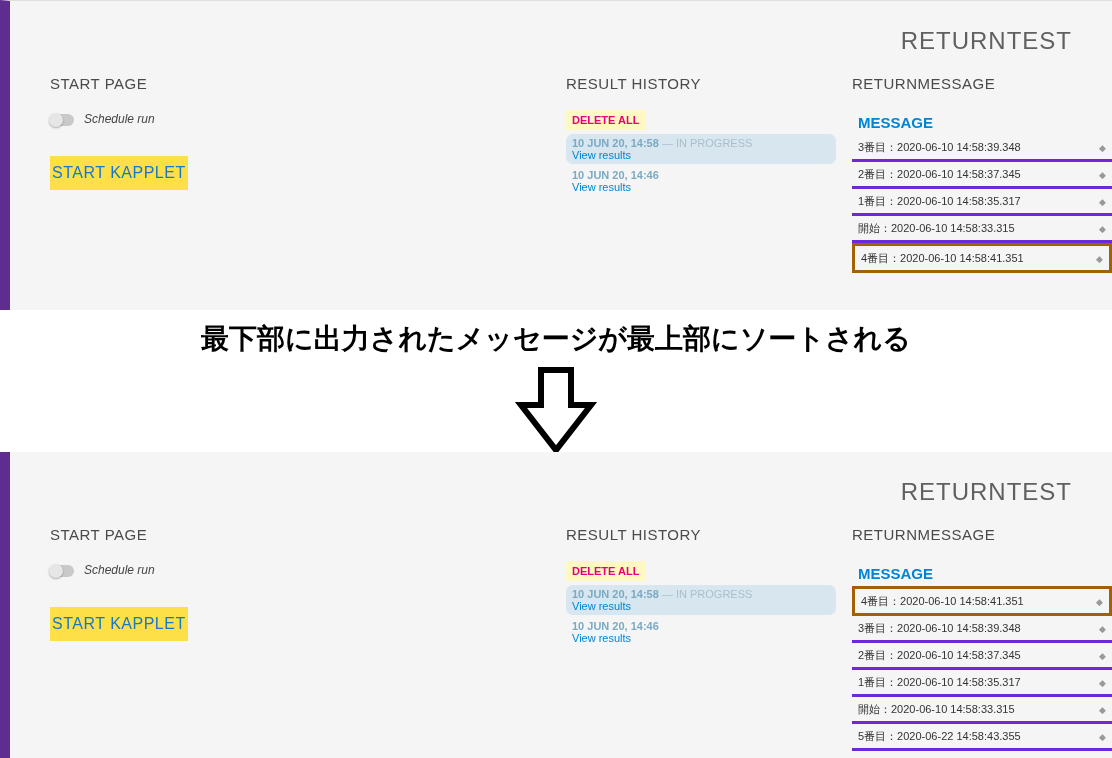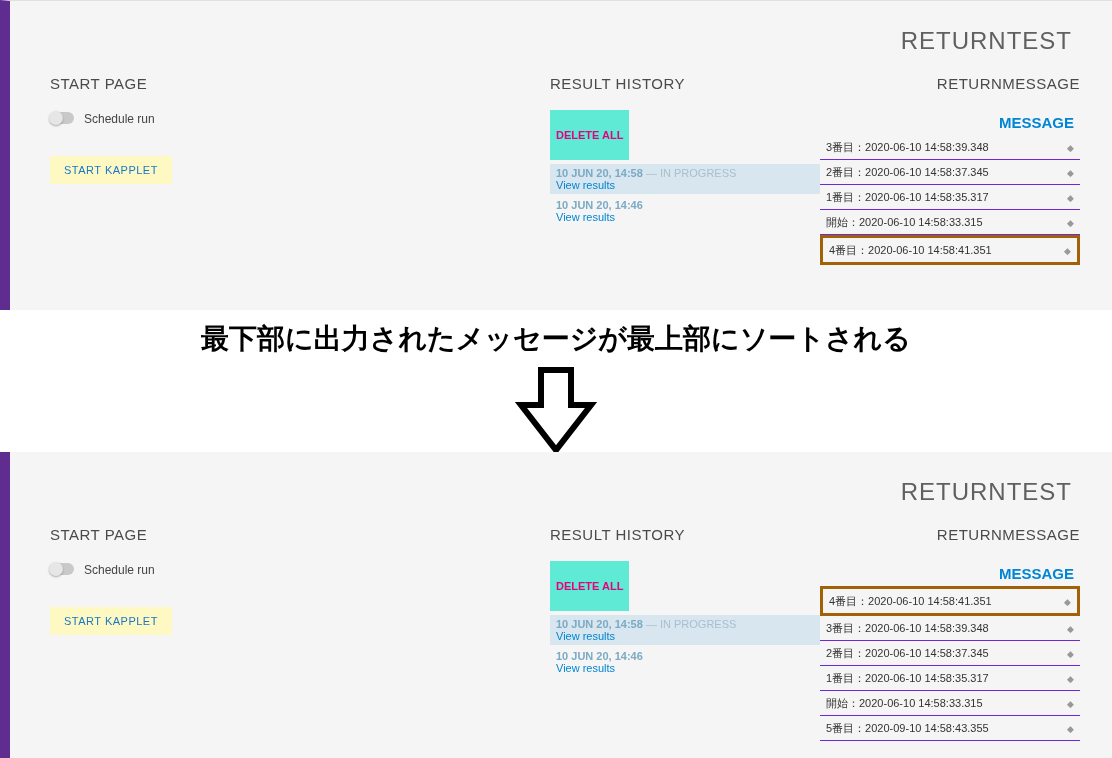--- a/index.html
+++ b/index.html
@@ -22,81 +22,81 @@
     padding: 26px 40px 20px 40px;
   }
   .title {
     color: #606060;
     font-size: 24px;
     font-weight: 300;
     letter-spacing: 1px;
     margin-bottom: 20px;
     text-align: right;
   }
-  .cols { display: flex; gap: 0; }
+  .cols { display: flex; gap: 16px; }
   .col { flex: 0 0 auto; }
   .col.start { width: 500px; }
   .col.hist { width: 270px; }
-  .col.msg { width: 260px; text-align: right; }
+  .col.msg { width: 260px; }
   .section-h {
     color: #4a4a4a;
     font-size: 15px;
     font-weight: 400;
     letter-spacing: 0.5px;
     margin-bottom: 18px;
   }
-  .toggle-row { display: flex; align-items: flex-start; gap: 10px; margin-bottom: 30px; margin-top:20px;}
+  .toggle-row { display: flex; align-items: flex-end; gap: 10px; margin-bottom: 30px; margin-top:20px;font-style:italic;}
   .toggle {
     width: 24px; height: 12px; border-radius: 8px;
     background: #c9c9c9; position: relative;
   }
   .toggle::after {
     content: ""; width: 14px; height: 14px; border-radius: 50%;
     background: #e6e6e6; position: absolute; left: -1px; top: -1px;
     box-shadow: 0 1px 2px rgba(0,0,0,0.3);
   }
   .toggle-label { font-size: 12px; color: #444; }
   .btn-start {
-    background: #fef9c3;
+    background: #fde047;
     color: #1878c7;
-    font-size: 11px;
+    font-size: 16px;
     letter-spacing: 0.5px;
-    padding: 8px 14px;
+    padding: 8px 2px;
     border: none;
     cursor: pointer;
   }
   .delete-all {
-    background: #5eead4;
+    background: #fef9c3;
     color: #e6007e;
     font-size: 11px;
     font-weight: 600;
-    padding: 19px 6px;
+    padding: 4px 6px;
     display: inline-block;
     margin-bottom: 4px;
   }
   .hist-item {
     font-size: 11px;
     padding: 3px 6px;
     margin-bottom: 2px;
   }
-  .hist-item.sel { background: #d7e6ef; }
+  .hist-item.sel { background: #d7e6ef; border-radius: 7px; }
   .hist-time { color: #7baac4; font-weight:600;}
   .hist-status { color: #aabfcd; font-weight:400;}
   .hist-view { color: #0085d4; font-weight:400;}
   .msg-header {
     color: #0085d4;
     font-size: 15px;
     font-weight: 700;
     padding: 4px 6px;
   }
   .msg-row {
     font-size: 11px;
     color: #333;
     padding: 5px 6px 4px 6px;
-    border-bottom: 1px solid #6d28d9;
+    border-bottom: 3px solid #6d28d9;
     display: flex;
     align-items: center;
     justify-content: space-between;
     white-space: nowrap;
   }
   .msg-row .diamond { color: #999; font-size: 9px; margin-left:6px;}
   .hl-red { border: 3px solid #a16207; }
   .annotation {
     position: absolute;
     top: 320px; left: 0; width: 1112px;
@@ -211,20 +211,20 @@
             </div>
             <div class="msg-row">
               <span>1番目：2020-06-10 14:58:35.317</span>
               <span class="diamond">◆</span>
             </div>
             <div class="msg-row">
               <span>開始：2020-06-10 14:58:33.315</span>
               <span class="diamond">◆</span>
             </div>
             <div class="msg-row">
-              <span>5番目：2020-09-10 14:58:43.355</span>
+              <span>5番目：2020-06-22 14:58:43.355</span>
               <span class="diamond">◆</span>
             </div>
           </div>
       </div>
     </div>
   </div>
 </div>
 
 </body></html>

